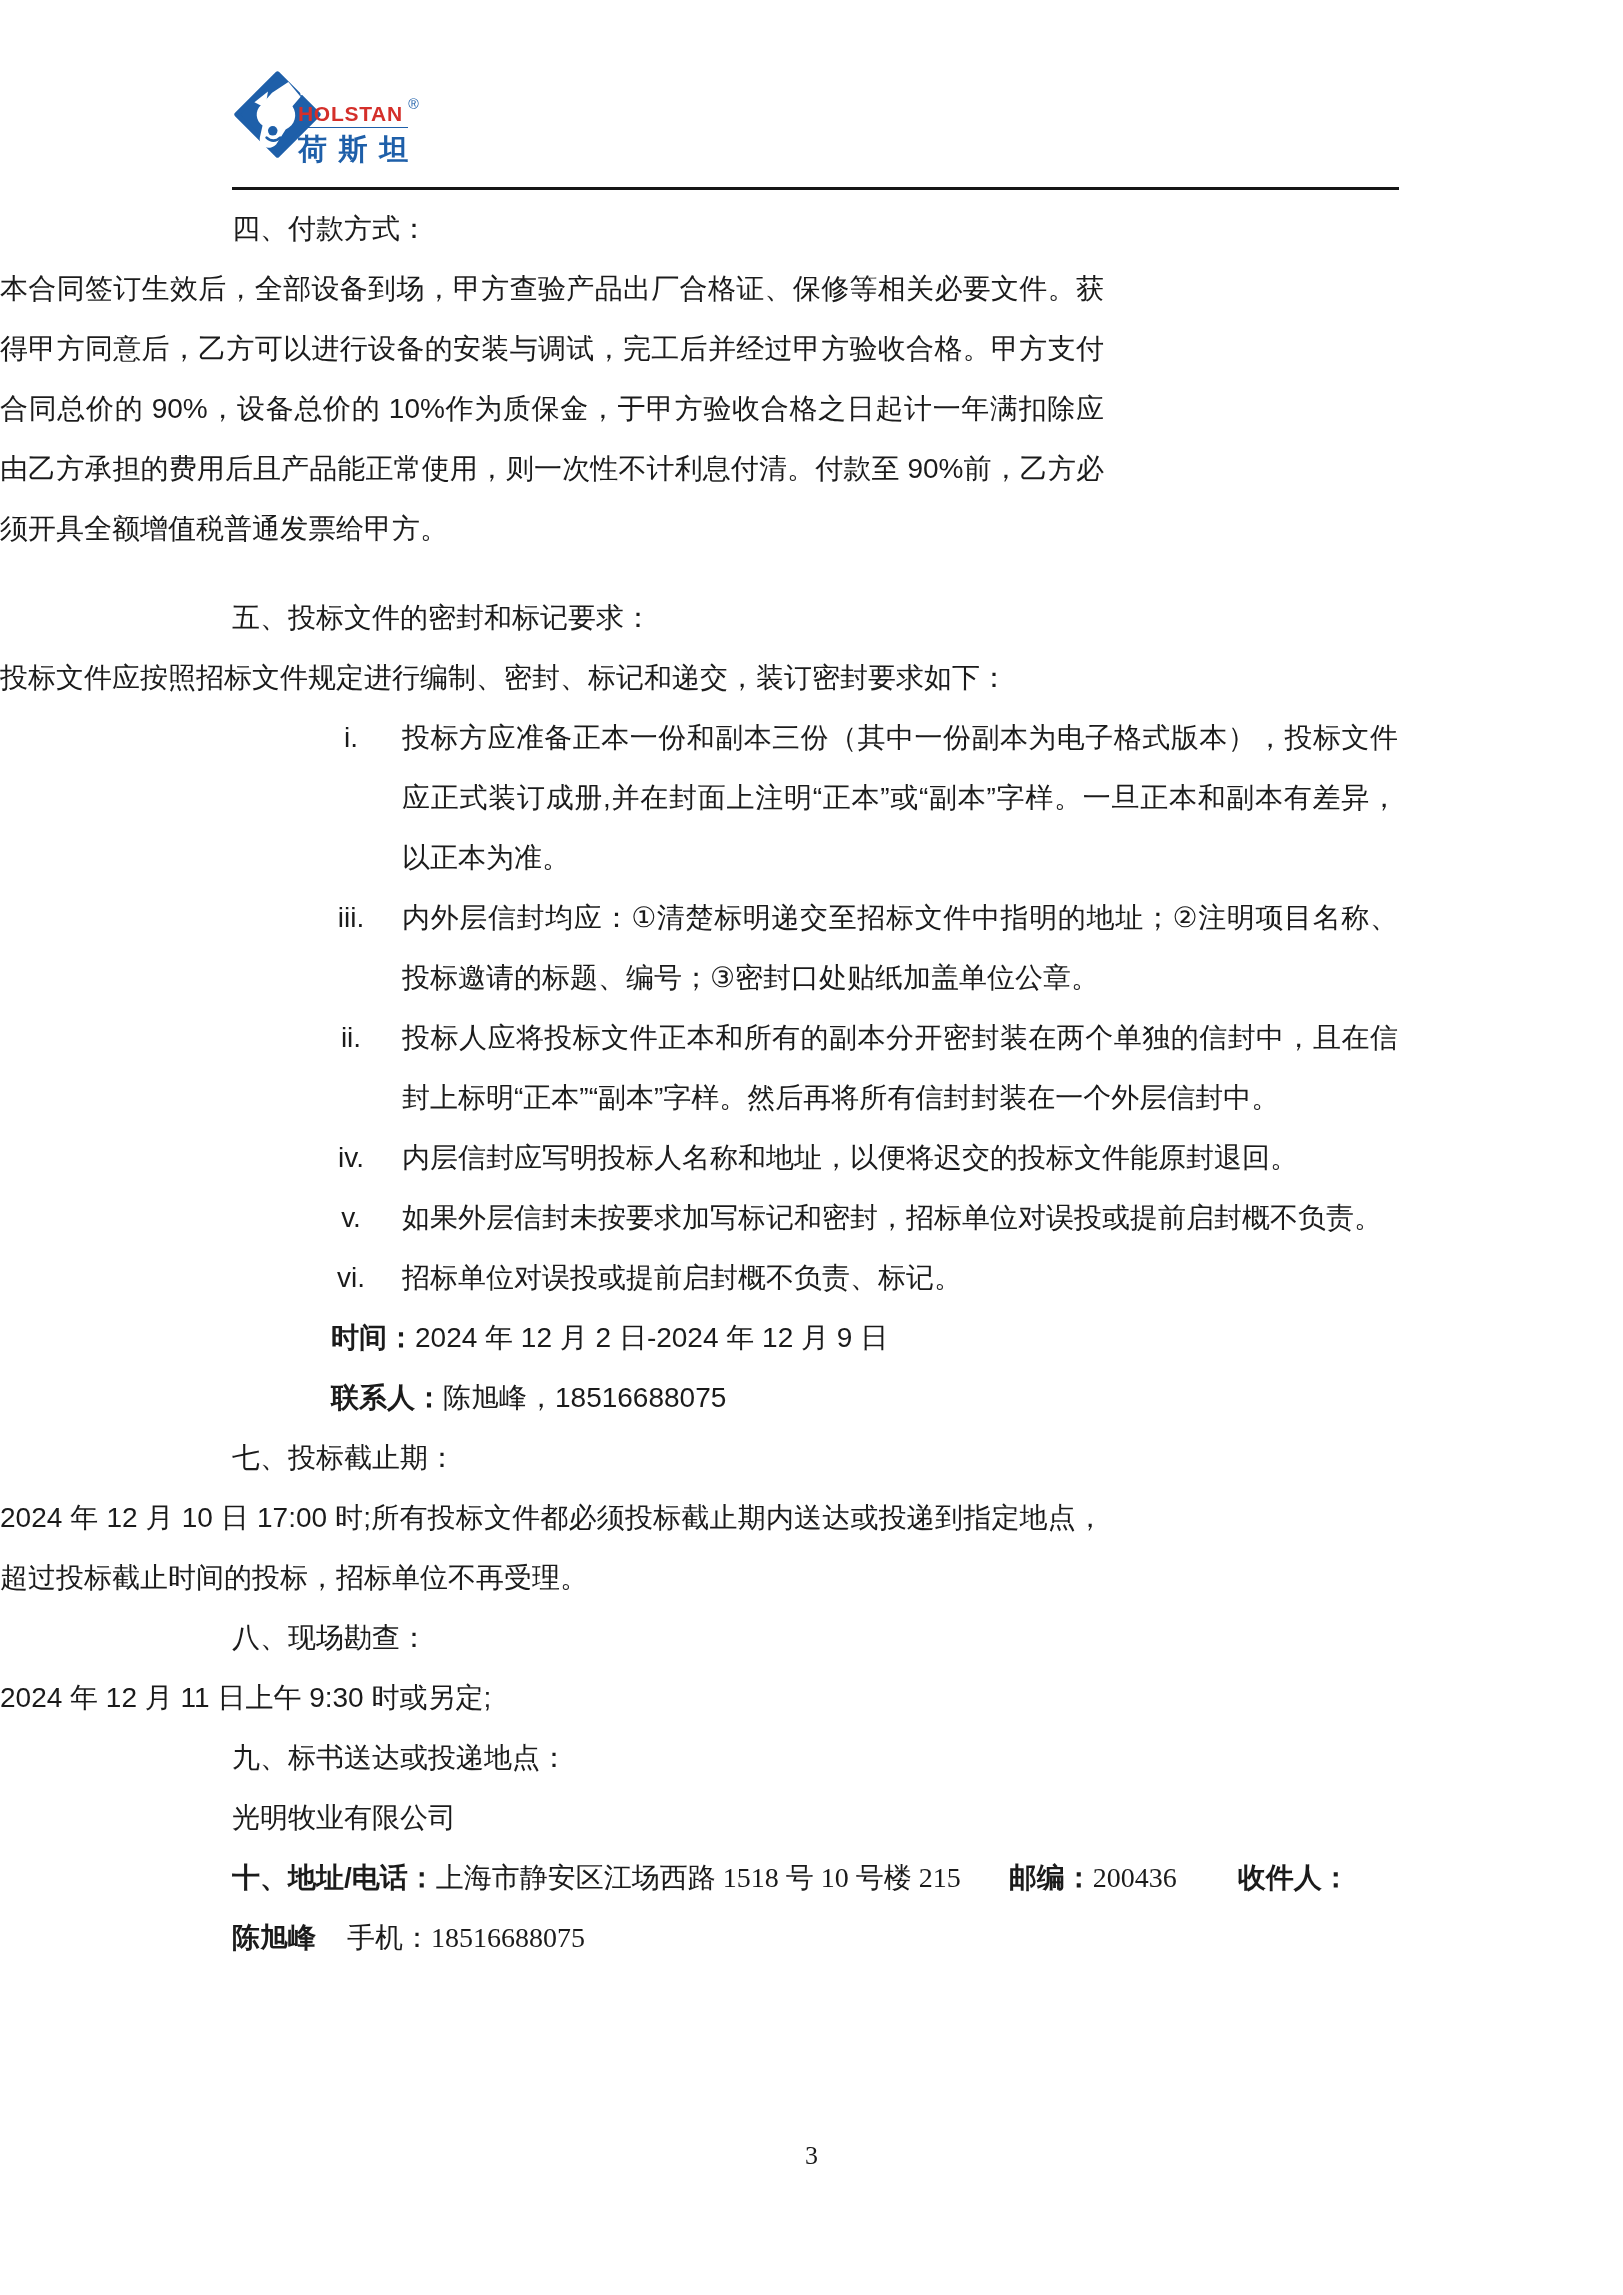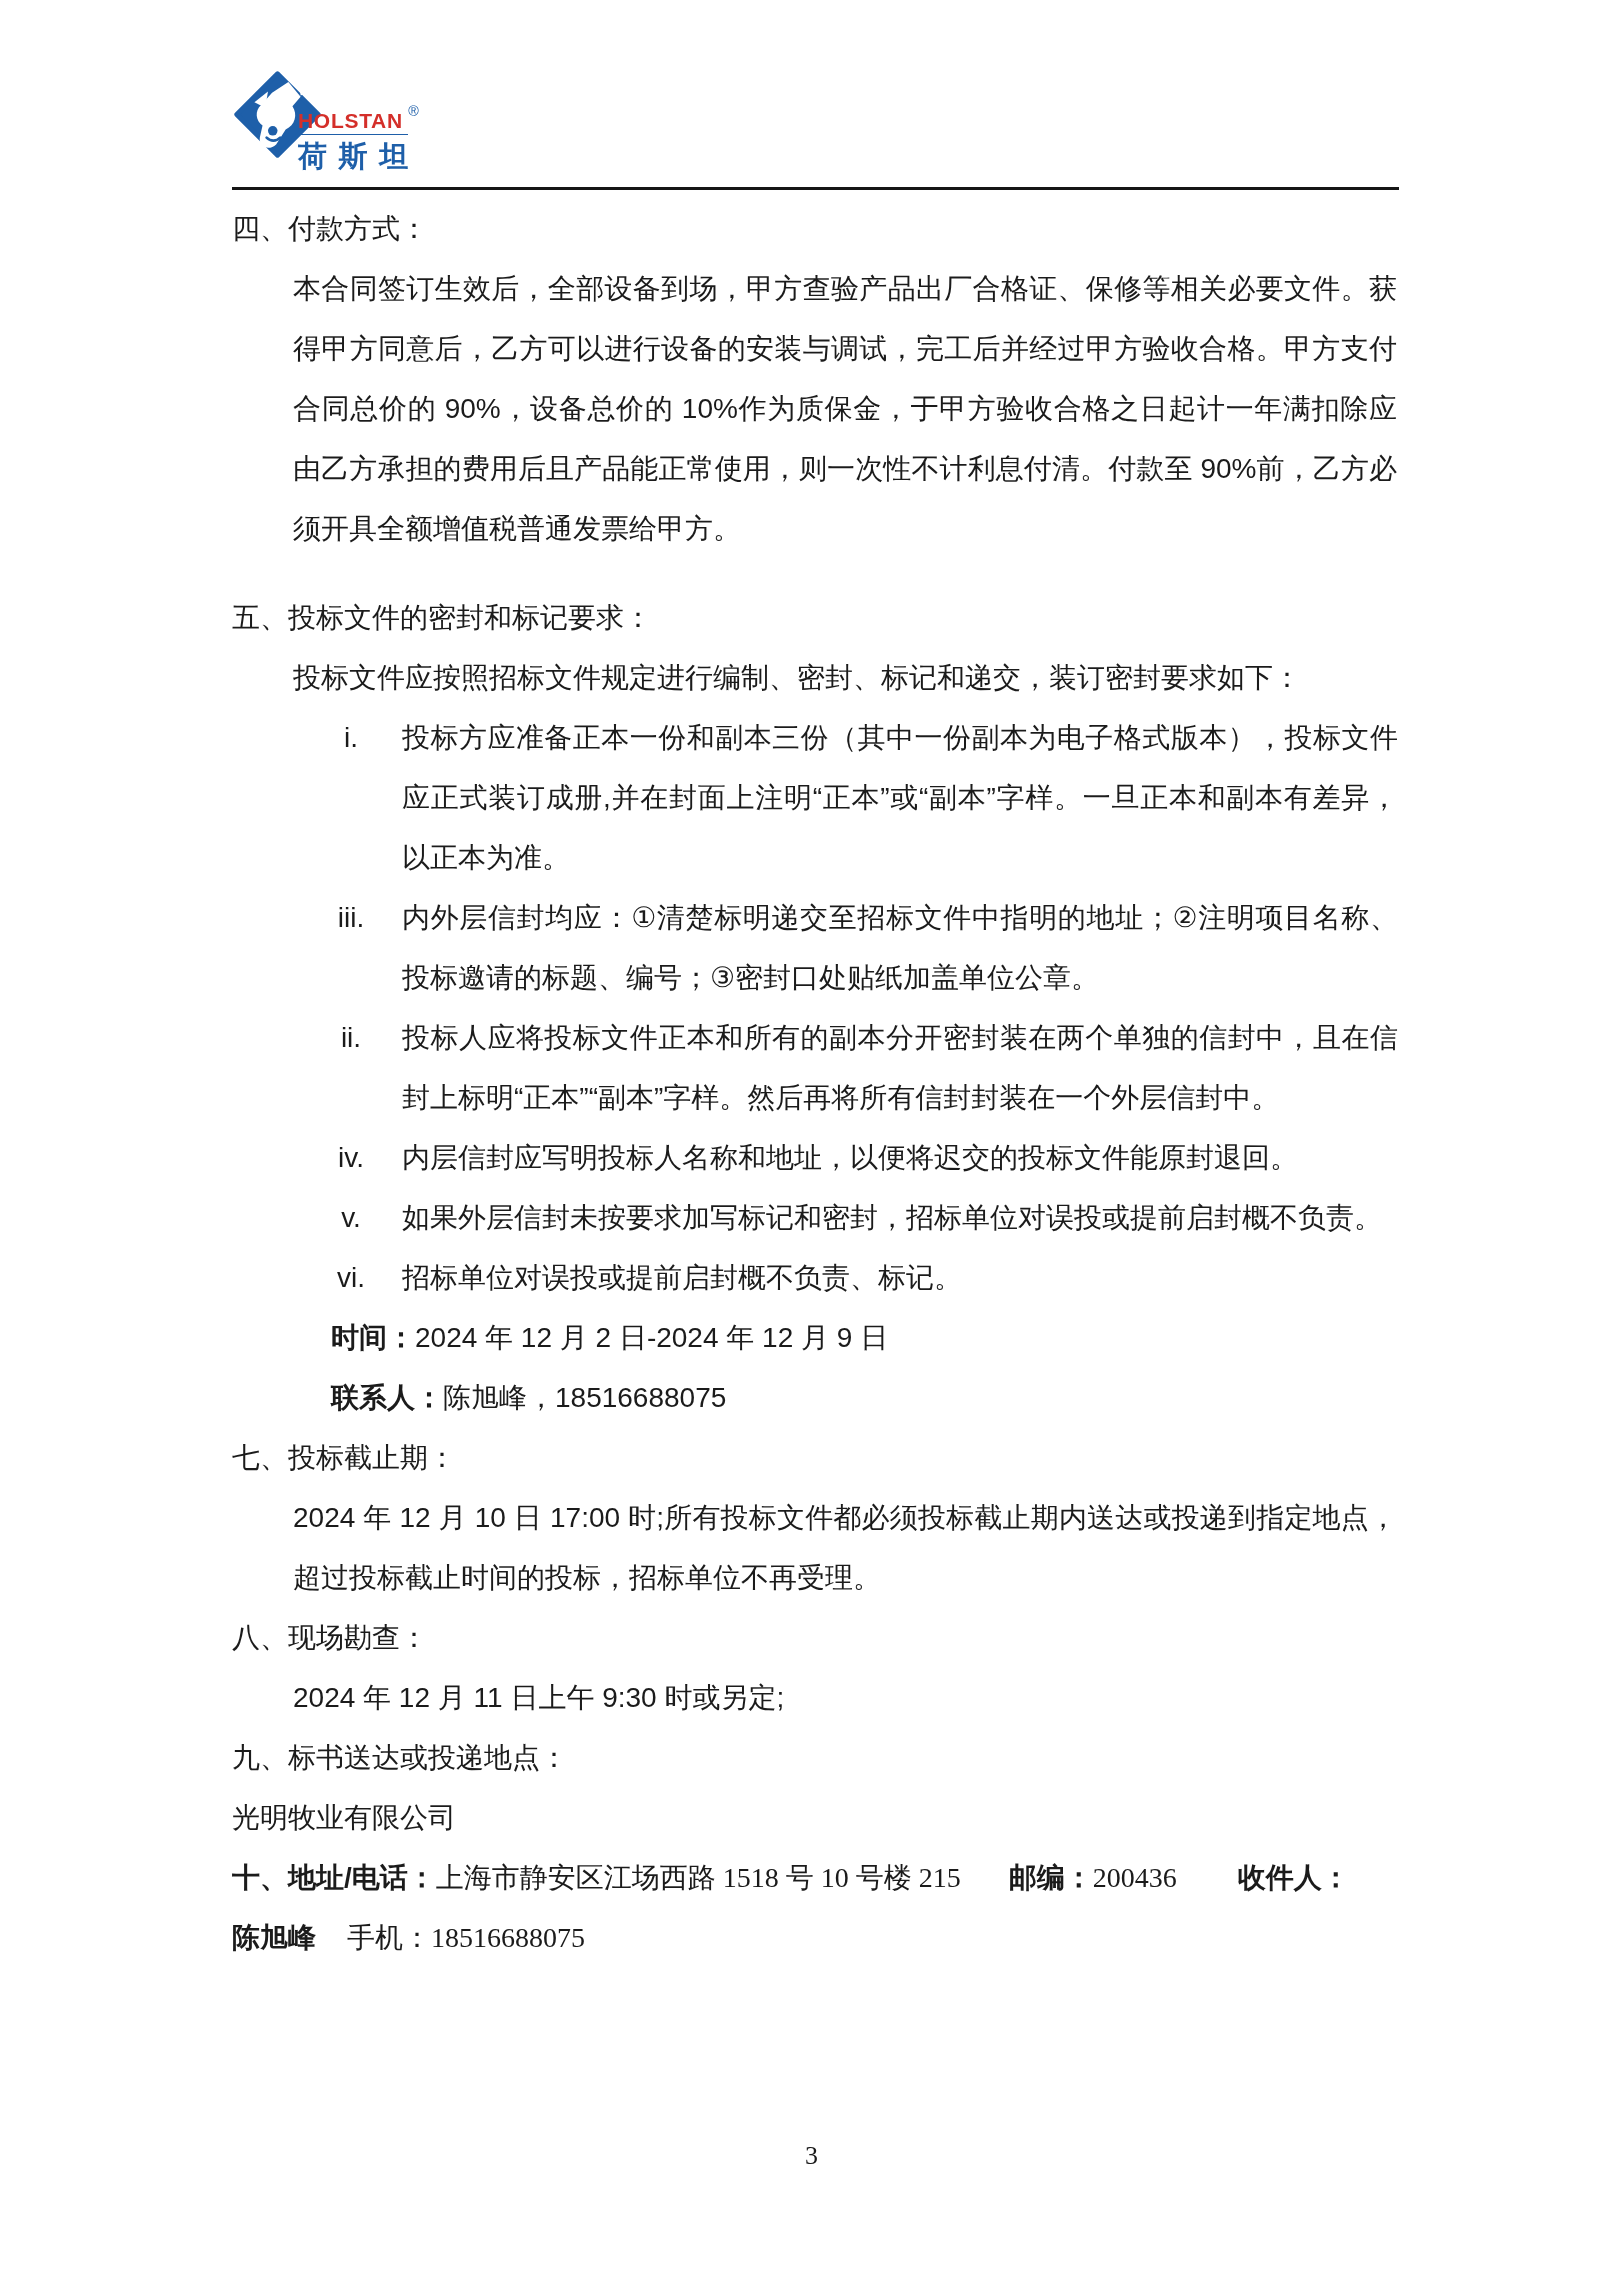--- a/index.html
+++ b/index.html
@@ -4,32 +4,32 @@
 <style>
   html,body { margin:0; padding:0; background:#ffffff; }
   .page {
     position:relative; width:1623px; height:2295px; background:#ffffff;
     overflow:hidden; color:#1b1b1b;
     font-family:"Liberation Sans","DejaVu Sans",sans-serif;
   }
   
   .logo { position:absolute; left:234px; top:68px; width:218px; height:95px; }
   .logo-mark { position:absolute; left:0; top:2.7px; }
-  .logo-text { position:absolute; left:64px; top:35px; white-space:nowrap; }
+  .logo-text { position:absolute; left:64px; top:28px; white-space:nowrap; }
   .brand { color:#d42f2a; font-weight:bold; font-size:21px; letter-spacing:0.7px; }
   .reg { color:#1e5fa9; font-size:14.3px; vertical-align:12.3px; margin-left:5.5px; }
   .brand-underline { height:1.4px; background:#1e5fa9; width:110px; margin-top:0.7px; }
   .brand-cn { color:#1e5fa9; font-size:29px; font-weight:bold; letter-spacing:11.6px; margin-top:2px; }
   
   .rule { position:absolute; left:232px; top:187px; width:1167px; height:2.7px; background:#161616; }
   
   .content { position:absolute; left:0; top:199px; width:1512px; font-size:28px; line-height:60px; }
   .h-line  { margin-left:232px; }
   .gap-top { margin-top:29px; }
-  .para    { margin-left:293px; width:1104px; text-align:justify; }
+  .para    { width:1104px; text-align:justify; }
   .item    { display:flex; margin-left:300px; width:1098px; }
   .marker  { flex:none; width:102px; text-align:center; }
   .itext   { flex:1; text-align:justify; }
   .field   { margin-left:331px; }
   .b       { font-weight:bold; }
   .serif   { font-family:"Liberation Serif","DejaVu Serif",serif; }
   .company { margin-left:232px; }
   .addr-line { margin-left:232px; white-space:nowrap; }
   .sp70 { display:inline-block; width:48px; }
   .sp90 { display:inline-block; width:61px; }

